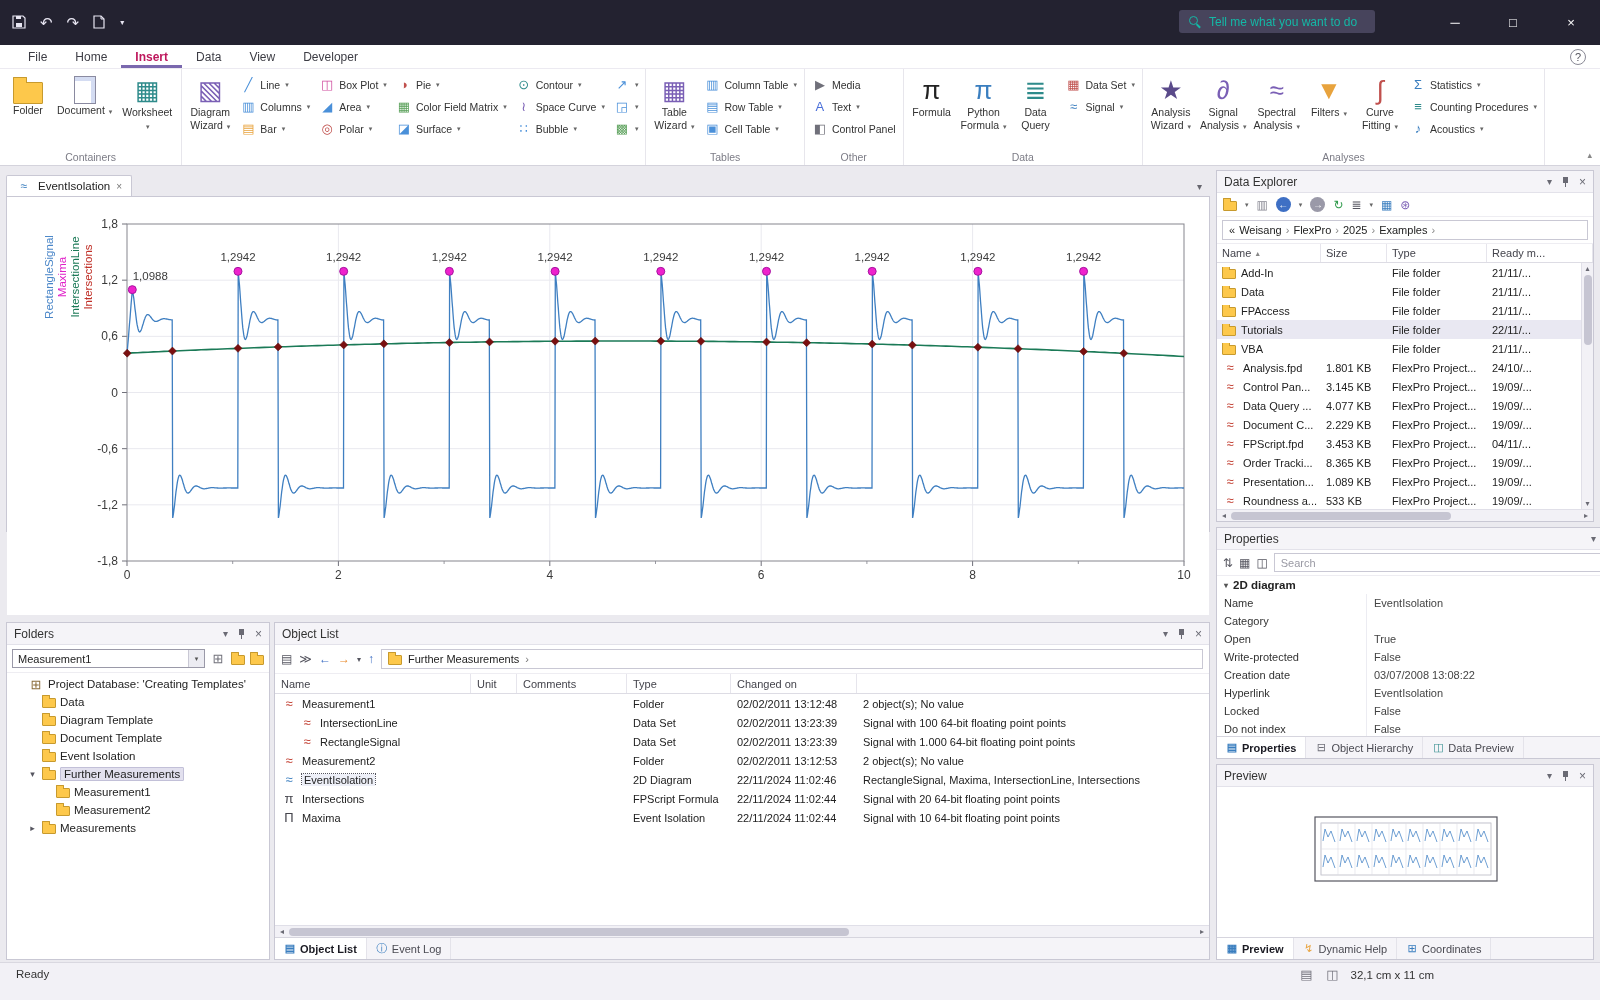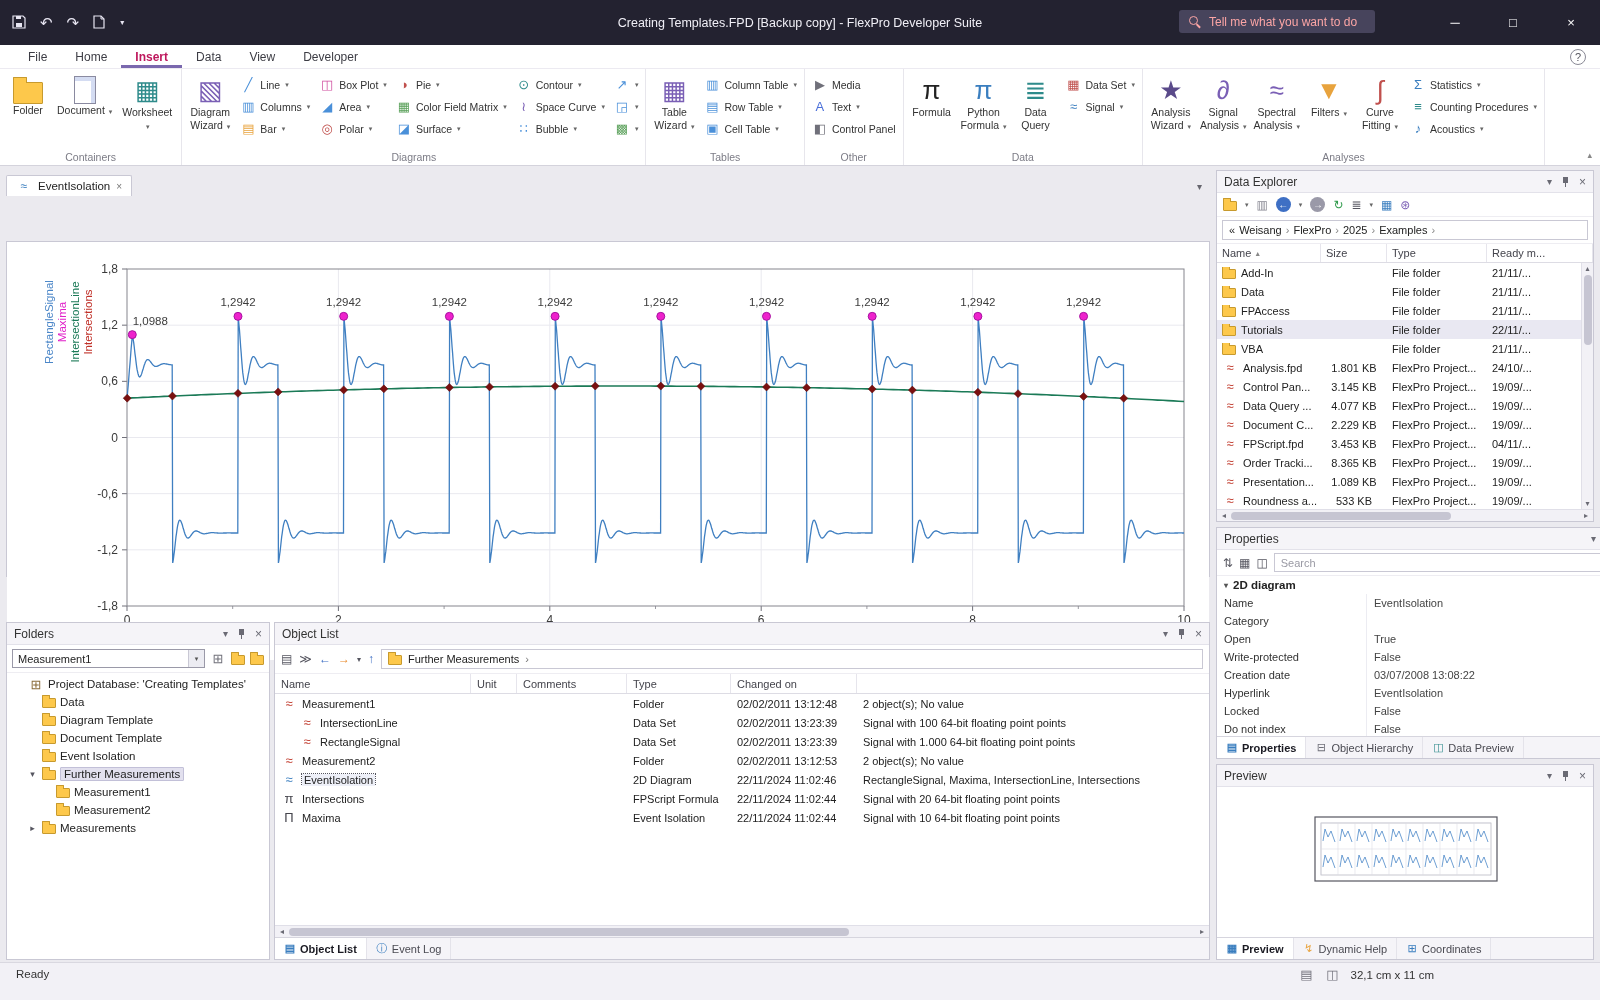--- a/index.html
+++ b/index.html
@@ -4,21 +4,21 @@
 <style>
   html,body{margin:0;padding:0;}
   body{width:1600px;height:1000px;position:relative;background:#ebeaef;font-family:"Liberation Sans",sans-serif;font-size:12px;color:#222;overflow:hidden;-webkit-font-smoothing:antialiased;}
   *{box-sizing:border-box;}
 
   
   #titlebar{position:absolute;left:0;top:0;width:1600px;height:45px;background:#232230;display:flex;align-items:center;color:#fff;}
   .qat{display:flex;align-items:center;gap:14px;padding-left:12px;}
   .tbi{color:#e8e6f2;font-size:15px;line-height:1;cursor:default;}
   .tb-title{position:absolute;left:400px;width:800px;text-align:center;font-size:12.5px;color:#f0eff6;pointer-events:none;}
-  .tb-search{position:absolute;right:225px;top:10px;width:196px;height:23px;background:#47445c;border-radius:3px;display:flex;align-items:center;gap:8px;padding:0 10px;color:#fca5a5;font-size:12px;}
+  .tb-search{position:absolute;right:225px;top:10px;width:196px;height:23px;background:#47445c;border-radius:3px;display:flex;align-items:center;gap:8px;padding:0 10px;color:#14b8a6;font-size:12px;}
   .win-controls{position:absolute;right:0;top:0;height:45px;display:flex;}
   .win-btn{width:58px;height:45px;display:flex;align-items:center;justify-content:center;font-size:13px;color:#fff;}
   .mag{width:12px;height:12px;position:relative;display:inline-block;flex:none;}
   .mag::before{content:"";position:absolute;width:7px;height:7px;border:1.5px solid currentColor;border-radius:50%;left:0;top:0;}
   .mag::after{content:"";position:absolute;width:5px;height:1.5px;background:currentColor;transform:rotate(45deg);left:7px;top:9px;}
 
   
   #menubar{position:absolute;left:0;top:45px;width:1600px;height:24px;background:#fff;display:flex;align-items:stretch;padding-left:14px;border-bottom:1px solid #eceaf1;}
   .menu-tab{padding:3px 14px 0;font-size:12px;color:#3c3c44;display:flex;align-items:center;border-bottom:3px solid transparent;}
   .menu-tab.active{border-bottom-color:#7a68ae;color:#be185d;font-weight:bold;}
@@ -54,21 +54,21 @@
   .ph-btns{margin-left:auto;display:flex;align-items:center;gap:9px;color:#6a6a74;font-size:10px;}
   .pane-tabs{position:absolute;left:0;right:0;bottom:0;display:flex;border-top:1px solid #d6d5de;background:#f5f4f8;height:22px;}
   .pane-tab{padding:0 9px;font-size:11px;display:flex;gap:4px;align-items:center;color:#4a4a52;border-right:1px solid #e4e3ea;}
   .pane-tab.active{background:#fff;color:#1a1a22;font-weight:bold;}
   .pane-tab .gicon{font-size:11px;width:12px;}
 
   
   #doc-tabstrip{position:absolute;left:6px;top:170px;width:1204px;height:26px;display:flex;align-items:flex-end;}
   .doc-tab{display:flex;align-items:center;gap:6px;background:#fff;border:1px solid #c9c8d4;border-bottom:none;padding:4px 9px;font-size:11.5px;color:#222;border-radius:2px 2px 0 0;}
   .strip-caret{margin-left:auto;color:#66666e;font-size:10px;padding:0 8px 4px;}
-  #chart-panel{left:6px;top:196px;width:1204px;height:336px;margin-top:45px;}
+  #chart-panel{left:6px;top:196px;width:1204px;height:336px;}
 
   
   #folders-panel{left:6px;top:622px;width:264px;height:338px;}
   .fold-toolbar{display:flex;align-items:center;gap:5px;padding:4px 5px;border-bottom:1px solid #eeedf2;}
   .combo{flex:1;height:19px;border:1px solid #9a99a8;display:flex;align-items:center;font-size:11px;background:#fff;}
   .combo .cval{flex:1;padding:0 5px;overflow:hidden;white-space:nowrap;}
   .combo .cbtn{width:16px;height:100%;background:#ececf2;border-left:1px solid #c9c8d4;display:flex;align-items:center;justify-content:center;font-size:7px;color:#555;}
   .tree{padding-top:2px;}
   .tree-row{display:flex;align-items:center;height:18px;font-size:11.5px;white-space:nowrap;gap:4px;color:#222;}
   .tree-row .exp{width:11px;text-align:center;color:#55555f;font-size:9px;flex:none;}
@@ -96,21 +96,21 @@
   .circ-btn{width:15px;height:15px;border-radius:50%;background:#3e6fc4;color:#fff;font-size:10px;display:flex;align-items:center;justify-content:center;line-height:1;}
   .ex-crumbrow{display:flex;align-items:center;gap:4px;margin:3px 5px;height:20px;border:1px solid #c9c8d4;padding:0 6px;font-size:11px;background:#fff;white-space:nowrap;overflow:hidden;}
   .ex-head,.ex-row{display:grid;grid-template-columns:104px 66px 100px 1fr;align-items:center;}
   .ex-head{height:20px;border-bottom:1px solid #dddce4;border-top:1px solid #eeedf2;color:#44444c;}
   .ex-head>div{padding:0 5px;border-right:1px solid #e6e5ec;height:100%;display:flex;align-items:center;font-size:11px;gap:3px;white-space:nowrap;overflow:hidden;}
   .ex-rows{position:relative;height:247px;overflow:hidden;}
   .ex-row{height:19px;font-size:11px;}
   .ex-row.sel{background:#e9e8f2;}
   .ex-row>div{padding:0 5px;white-space:nowrap;overflow:hidden;}
   .ex-name{display:flex;align-items:center;gap:5px;}
-  .ex-size{text-align:center;}
+  .ex-size{text-align:left;}
   .vscroll{position:absolute;right:0;top:0;bottom:0;width:12px;background:#f2f1f6;border-left:1px solid #e0dfe8;display:flex;flex-direction:column;align-items:center;}
   .vs-arrow{height:12px;font-size:8px;color:#6a6a74;line-height:12px;}
   .vs-thumb{width:8px;height:70px;background:#c6c5d2;border-radius:4px;}
 
   #props-panel{left:1216px;top:527px;width:422px;height:232px;}
   .prop-toolbar{display:flex;align-items:center;gap:6px;padding:3px 6px;border-bottom:1px solid #eeedf2;}
   .prop-search{flex:1;height:19px;border:1px solid #c9c8d4;display:flex;align-items:center;padding:0 6px;color:#9a9aa4;font-size:11px;gap:6px;background:#fff;}
   .prop-section{display:flex;align-items:center;gap:5px;font-weight:bold;font-size:11.5px;padding:2px 7px;height:18px;}
   .prop-row{display:grid;grid-template-columns:150px 1fr;height:18px;font-size:11px;align-items:center;}
   .prop-row .pl{padding:0 7px;color:#333;border-right:1px solid #ececf2;height:100%;display:flex;align-items:center;}
@@ -137,21 +137,20 @@
     <span class="tbi">↶</span>
     <span class="tbi">↷</span>
     <span class="tbi">
       <svg width="13" height="14" viewBox="0 0 13 14">
           <path d="M1 1h7l3 3v9H1z" fill="none" stroke="#e8e6f2" stroke-width="1.2"></path>
           <path d="M8 1v3h3" fill="none" stroke="#e8e6f2"></path>
         </svg>
     </span>
     <span class="tbi" style="font-size:8px">▾</span>
   </div>
-  <div class="tb-title">Creating Templates.FPD [Backup copy] - FlexPro Developer Suite</div>
   <div class="tb-search">
     <span class="mag"></span>
     <span>Tell me what you want to do</span>
   </div>
   <div class="win-controls">
     <div class="win-btn">─</div>
     <div class="win-btn">□</div>
     <div class="win-btn close">×</div>
   </div>
 </div>
@@ -267,21 +266,20 @@
           <div class="smallbtn">
             <span class="gicon" style="color: rgb(74, 144, 217);">◲</span>
             <span class="caret">▾</span>
           </div>
           <div class="smallbtn">
             <span class="gicon" style="color: rgb(90, 160, 90);">▩</span>
             <span class="caret">▾</span>
           </div>
         </div>
       </div>
-      <div class="rgroup-label">Diagrams</div>
     </div>
     <div class="rgroup">
       <div class="rgroup-content">
         <div class="bigbtn">
           <span class="gicon big" style="color: rgb(122, 95, 181);">▦</span>
           <div class="blabel">Table
 Wizard <span class="caret">▾</span></div>
         </div>
         <div class="smallcol">
           <div class="smallbtn">

